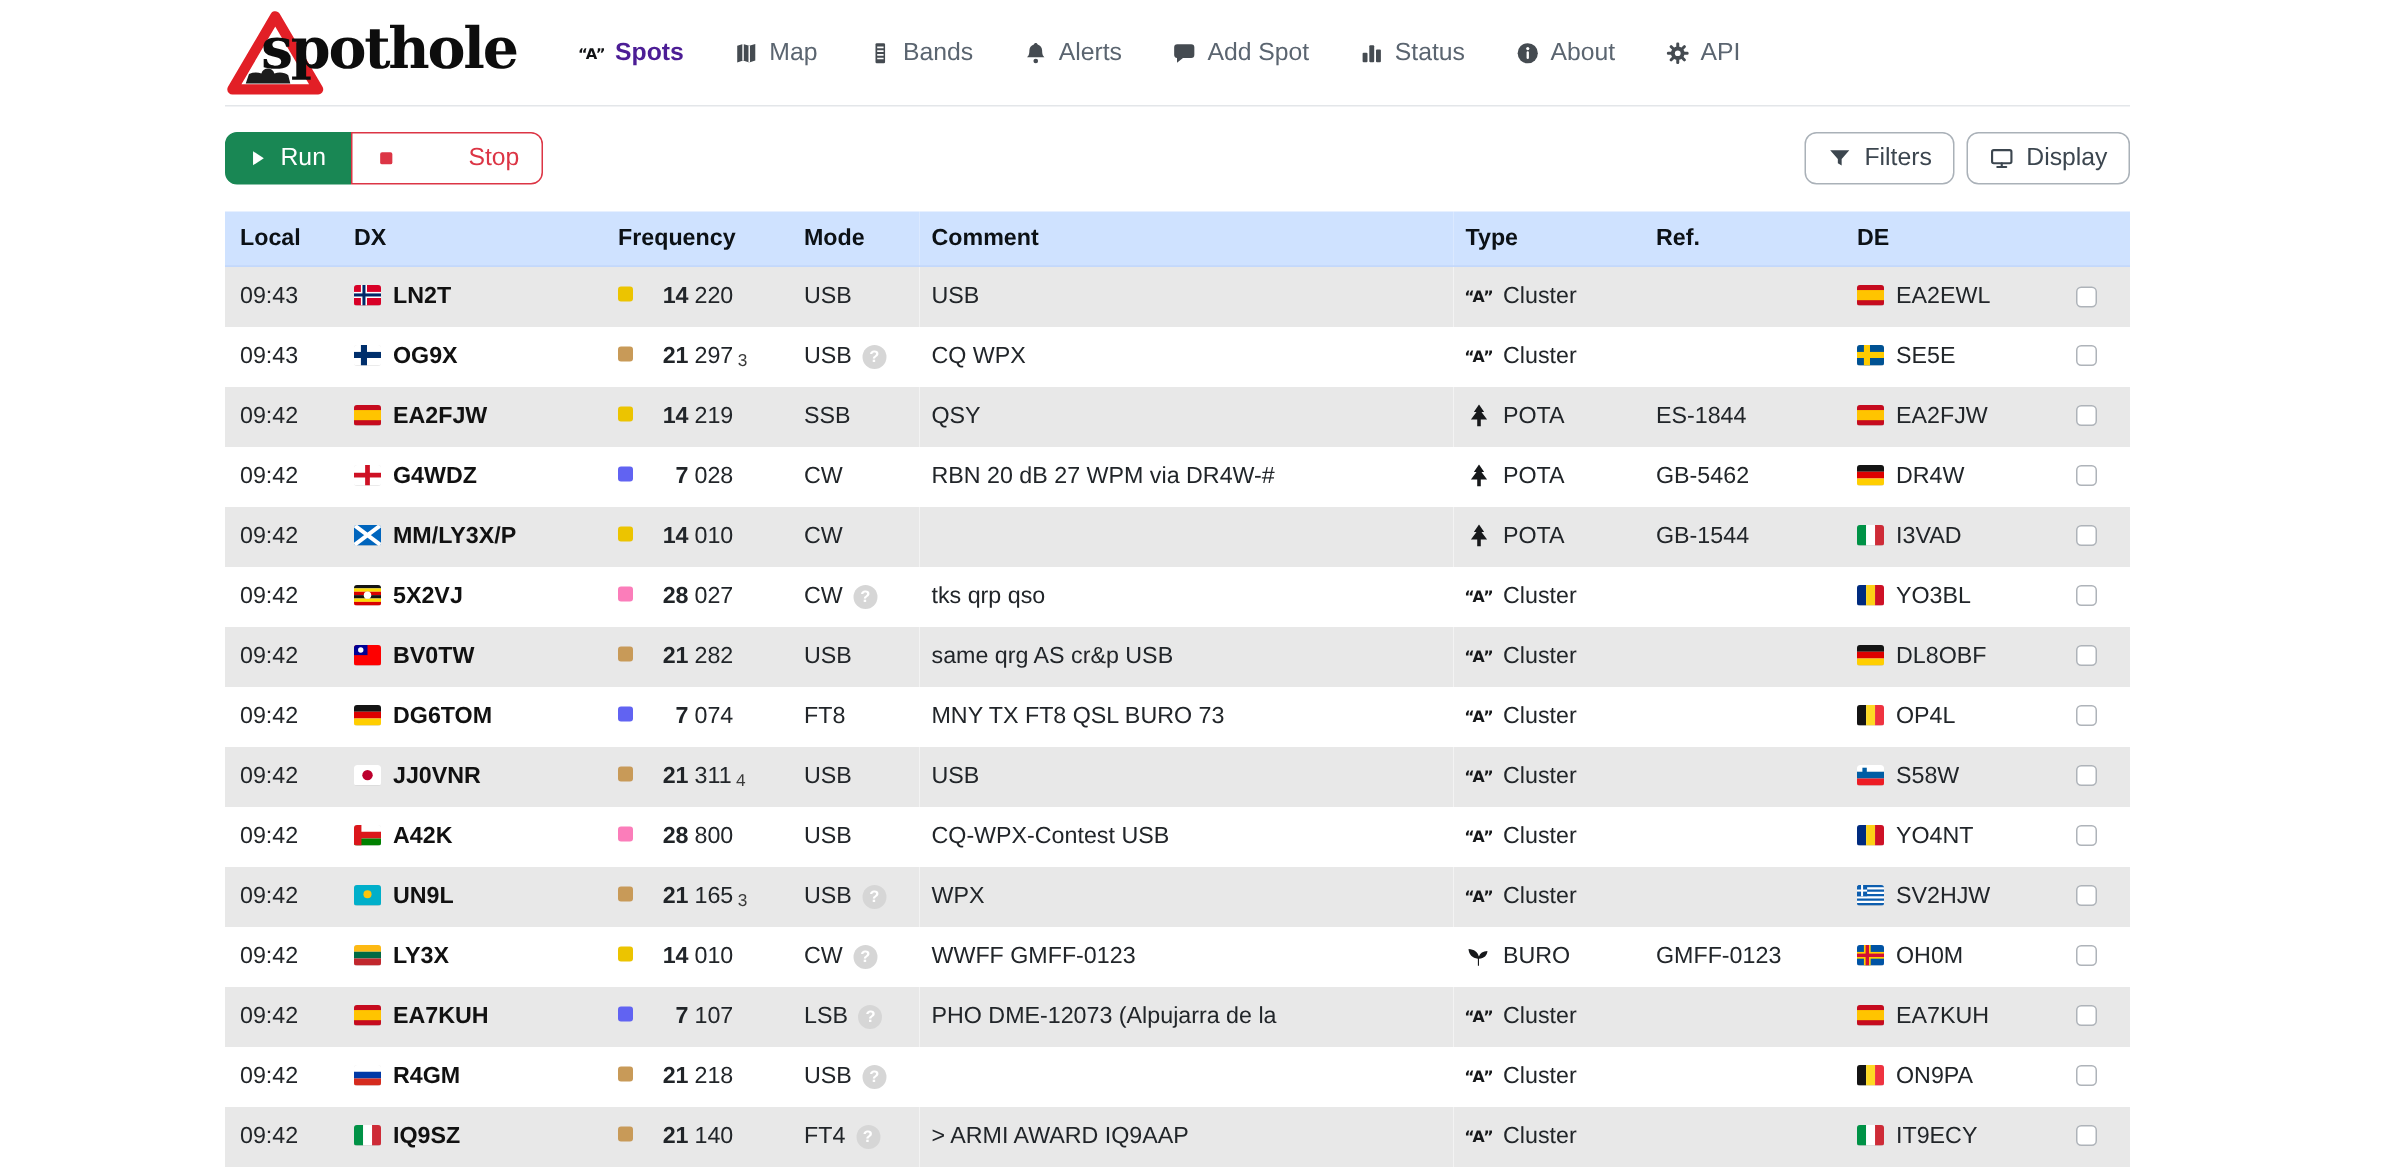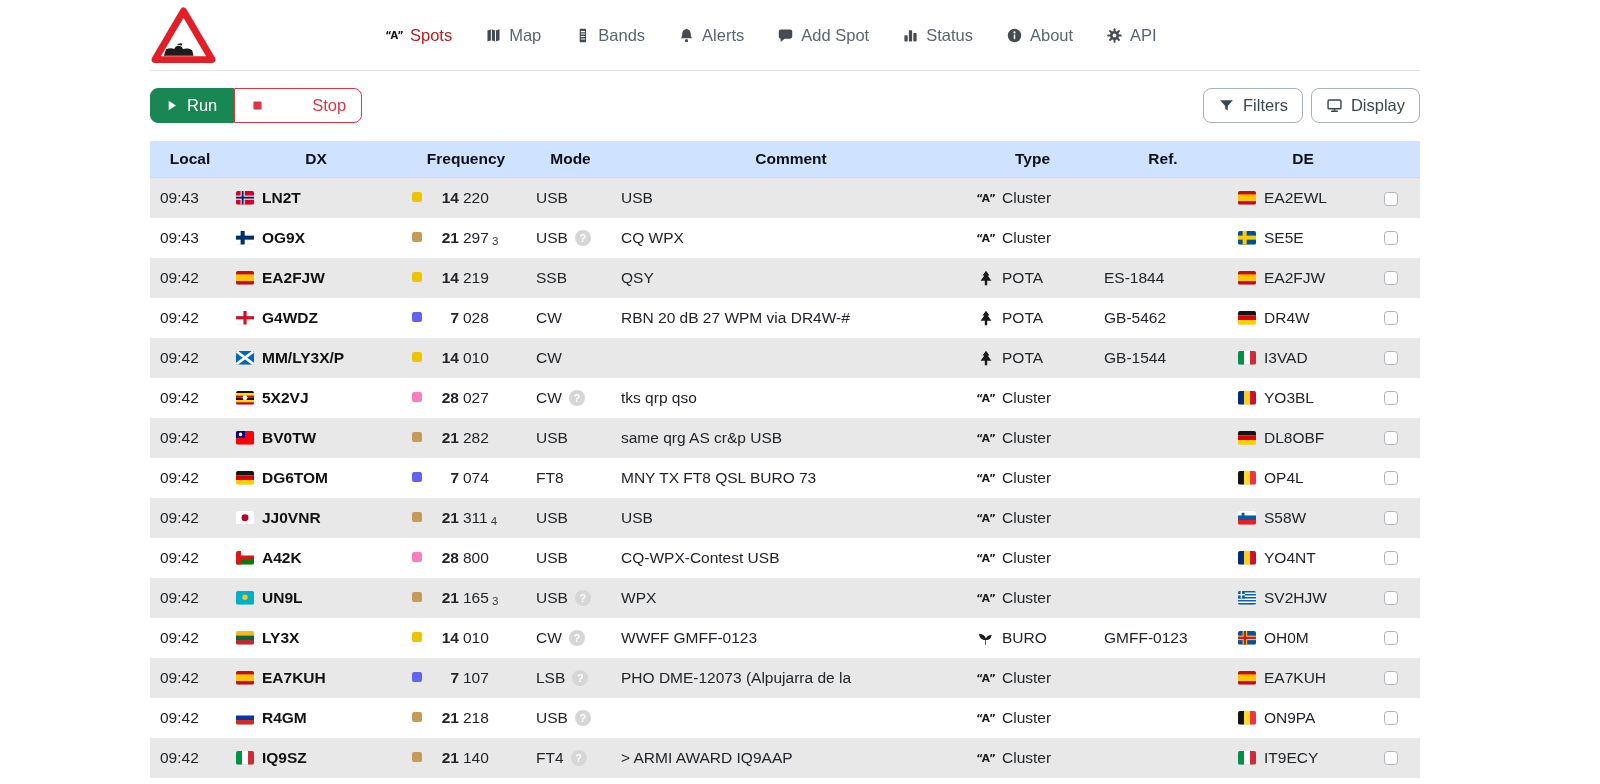--- a/index.html
+++ b/index.html
@@ -9,21 +9,21 @@
   
   .topbar{display:flex;align-items:center;height:70px;border-bottom:1px solid #e3e6e9;}
   .brand{position:relative;width:196px;height:64px;flex:0 0 auto;cursor:pointer;}
   .brand svg.logo{position:absolute;left:0;top:2px;}
   .brand-text{position:absolute;left:24px;top:6px;font-family:"DejaVu Serif",serif;
     font-weight:800;font-size:38px;letter-spacing:-1.5px;color:#0d0d0d;}
   nav{display:flex;align-items:center;gap:33px;margin-left:40px;}
   .nav-item{display:flex;align-items:center;gap:7px;font-size:16.5px;color:#5b6570;
     text-decoration:none;cursor:pointer;white-space:nowrap;}
   .nav-item .nicon{width:17px;height:17px;color:#454b51;}
-  .nav-item.active{color:#b91c1c;font-weight:400;justify-content:center;}
+  .nav-item.active{color:#4c1d95;font-weight:700;justify-content:center;}
   .nav-item.active .nicon{color:#101214;}
 
   
   .toolbar{margin-top:17px;display:flex;justify-content:space-between;align-items:center;}
   .btn-group{display:flex;}
   .btn{display:flex;align-items:center;gap:8px;font-size:16.5px;cursor:pointer;
     font-family:"Liberation Sans",sans-serif;justify-content:flex-end;}
   .btn-run{background:#198754;color:#fff;border:1px solid #198754;border-radius:8px 0 0 8px;
     padding:7px 16px 7px 13px;}
   .btn-run svg{width:15px;height:15px;color:#fff;}
@@ -37,21 +37,21 @@
   .search-box input{border:none;outline:none;font-size:16px;width:100%;
     font-family:"Liberation Sans",sans-serif;color:#212529;background:transparent;}
   .search-box input::placeholder{color:#555e66;}
   .btn-outline{background:#fff;border:1px solid #aab1b8;border-radius:8px;color:#3c464f;
     padding:7px 14px;margin-left:8px;}
   .btn-outline:first-of-type{margin-left:17px;}
   .btn-outline svg{width:17px;height:17px;color:#3c464f;}
 
   
   table{margin-top:18px;width:1270px;border-collapse:collapse;font-size:15.5px;table-layout:fixed;}
-  thead th{background:#cfe2ff;color:#0c1116;font-weight:700;text-align:center;
+  thead th{background:#cfe2ff;color:#0c1116;font-weight:700;text-align:left;
     padding:9px 8px;border-bottom:1px solid #c3d8fb;}
   tbody tr{height:40px;}
   tbody tr:nth-child(odd){background:#e8e8e8;}
   tbody tr:nth-child(even){background:#ffffff;}
   td{padding:0 8px;vertical-align:middle;white-space:nowrap;overflow:hidden;}
   th.c-local,td.c-local{padding-left:10px;}
   .call{font-weight:700;color:#111;cursor:pointer;}
   .flag{display:inline-block;vertical-align:-2px;margin-right:8px;line-height:0;}
   .flag svg{width:18px;height:13.5px;border-radius:2px;box-shadow:0 0 0 1px rgba(0,0,0,.10) inset;}
   .band{display:inline-block;width:10px;height:10px;border-radius:2px;margin-right:13px;vertical-align:1px;}
@@ -138,20 +138,21 @@
 
 <div class="page">
 
   <header class="topbar">
     <div class="brand">
       <svg class="logo" width="67" height="61" viewBox="0 0 68 62">
         <path d="M34 6 L63 55.5 H5 Z" fill="#fff" stroke="#e21f26" stroke-width="7" stroke-linejoin="round"></path>
         <path fill="#1c1c1c" d="M14 51.5 l2.2-6.5 c3-1.2 6.2-1.2 8.4-.2 c1.2-4.6 7.6-4.6 8.8-.1 c3-1 7.2-.8 9.4 1.2 l1.4 5.6 z"></path>
         <path fill="#1c1c1c" d="M27 40.5 q3-2.5 6-1 l-1.2 1.8 q-2.4-1.2-4.8-.8z"></path>
       </svg>
+      <div class="brand-text">spothole</div>
     </div>
     <nav id="main-nav">
         <a class="nav-item active">
           <svg class="nicon">
             <use href="#sym-antenna-icon"></use>
           </svg>
           <span>Spots</span>
         </a>
         <a class="nav-item">
           <svg class="nicon">

